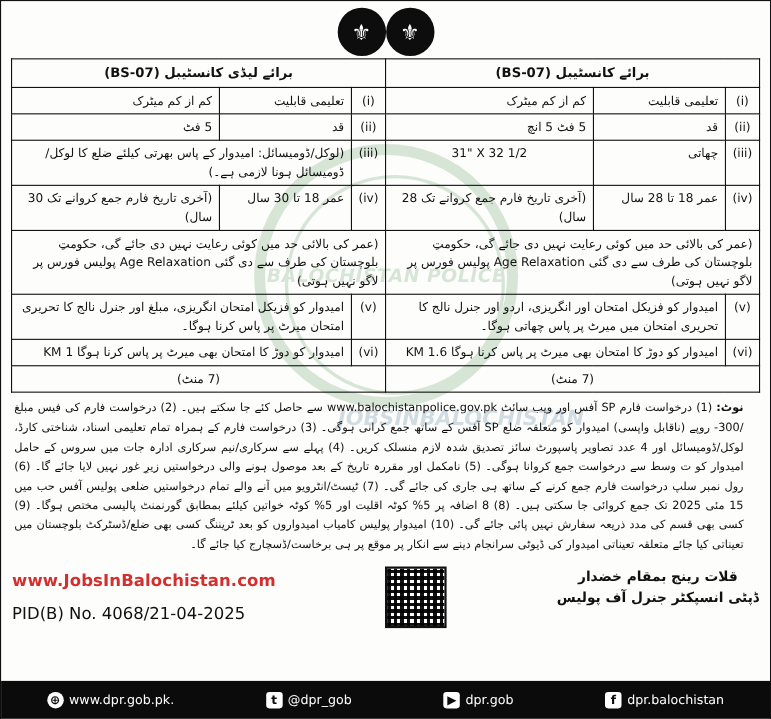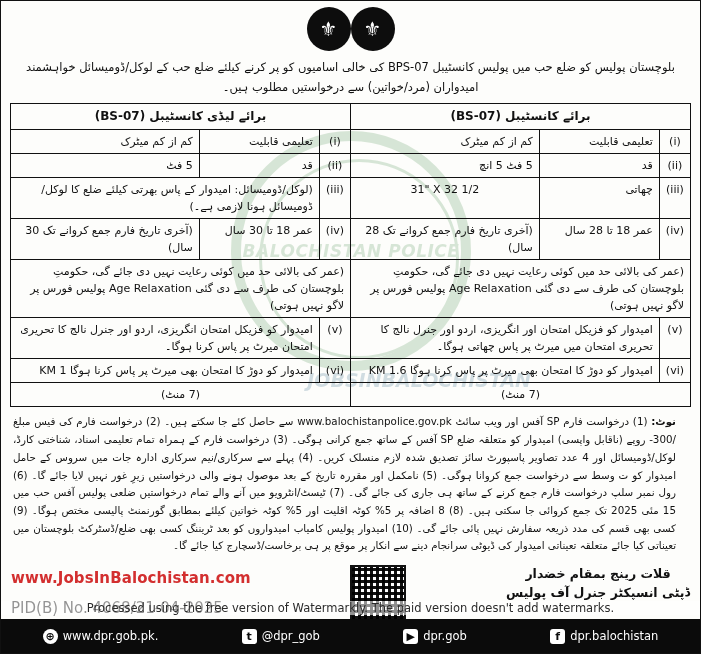--- a/index.html
+++ b/index.html
@@ -211,21 +211,20 @@
     <div class="wm-circle"></div>
     <div class="wm-text">BALOCHISTAN POLICE</div>
     <div class="wm-text2">JOBSINBALOCHISTAN</div>
   </div>
 
   <div class="header">
     <div class="logo">⚜</div>
     <div class="logo">⚜</div>
   </div>
 
-  <div class="intro">بلوچستان پولیس کو ضلع حب میں پولیس کانسٹیبل BPS-07 کی خالی اسامیوں کو پر کرنے کیلئے ضلع حب کے لوکل/ڈومیسائل خواہشمند امیدواران (مرد/خواتین) سے درخواستیں مطلوب ہیں۔</div>
 
   <table class="tbl">
     <tbody>
         <tr>
       <td class="th" colspan="3">برائے کانسٹیبل (BS-07)</td>
       <td class="th" colspan="3">برائے لیڈی کانسٹیبل (BS-07)</td>
     </tr>
 
     <tr>
       <td class="col-idx">(i)</td>
@@ -264,21 +263,21 @@
 
     <tr>
       <td colspan="3" class="two-line">(عمر کی بالائی حد میں کوئی رعایت نہیں دی جائے گی، حکومتِ بلوچستان کی طرف سے دی گئی Age Relaxation پولیس فورس پر لاگو نہیں ہوتی)</td>
       <td colspan="3" class="two-line">(عمر کی بالائی حد میں کوئی رعایت نہیں دی جائے گی، حکومتِ بلوچستان کی طرف سے دی گئی Age Relaxation پولیس فورس پر لاگو نہیں ہوتی)</td>
     </tr>
 
     <tr>
       <td class="col-idx">(v)</td>
       <td colspan="2">امیدوار کو فزیکل امتحان اور انگریزی، اردو اور جنرل نالج کا تحریری امتحان میں میرٹ پر پاس چھاتی ہوگا۔</td>
       <td class="col-idx">(v)</td>
-      <td colspan="2">امیدوار کو فزیکل امتحان انگریزی، اردو اور جنرل نالج کا تحریری امتحان میرٹ پر پاس کرنا ہوگا۔</td>
+      <td colspan="2">امیدوار کو فزیکل امتحان انگریزی، مبلغ اور جنرل نالج کا تحریری امتحان میرٹ پر پاس کرنا ہوگا۔</td>
     </tr>
 
     <tr>
       <td class="col-idx">(vi)</td>
       <td colspan="2">امیدوار کو دوڑ کا امتحان بھی میرٹ پر پاس کرنا ہوگا  1.6 KM</td>
       <td class="col-idx">(vi)</td>
       <td colspan="2">امیدوار کو دوڑ کا امتحان بھی میرٹ پر پاس کرنا ہوگا  1 KM</td>
     </tr>
 
     <tr>
@@ -298,21 +297,20 @@
       <div>قلات رینج بمقام خضدار</div>
       <div>ڈپٹی انسپکٹر جنرل آف پولیس</div>
     </div>
     <div class="qr"></div>
     <div class="site">
       <div class="site-url">www.JobsInBalochistan.com</div>
       <div class="phone">PID(B) No. 4068/21-04-2025</div>
     </div>
   </div>
 
-  <div class="wm-bar">Processed using the free version of Watermarkly. The paid version doesn't add watermarks.</div>
 
   <div class="strip">
     <div class="item">
       <span class="sq circ">⊕</span>
       <span>www.dpr.gob.pk.</span>
     </div>
     <div class="item">
       <span class="sq">t</span>
       <span>@dpr_gob</span>
     </div>

